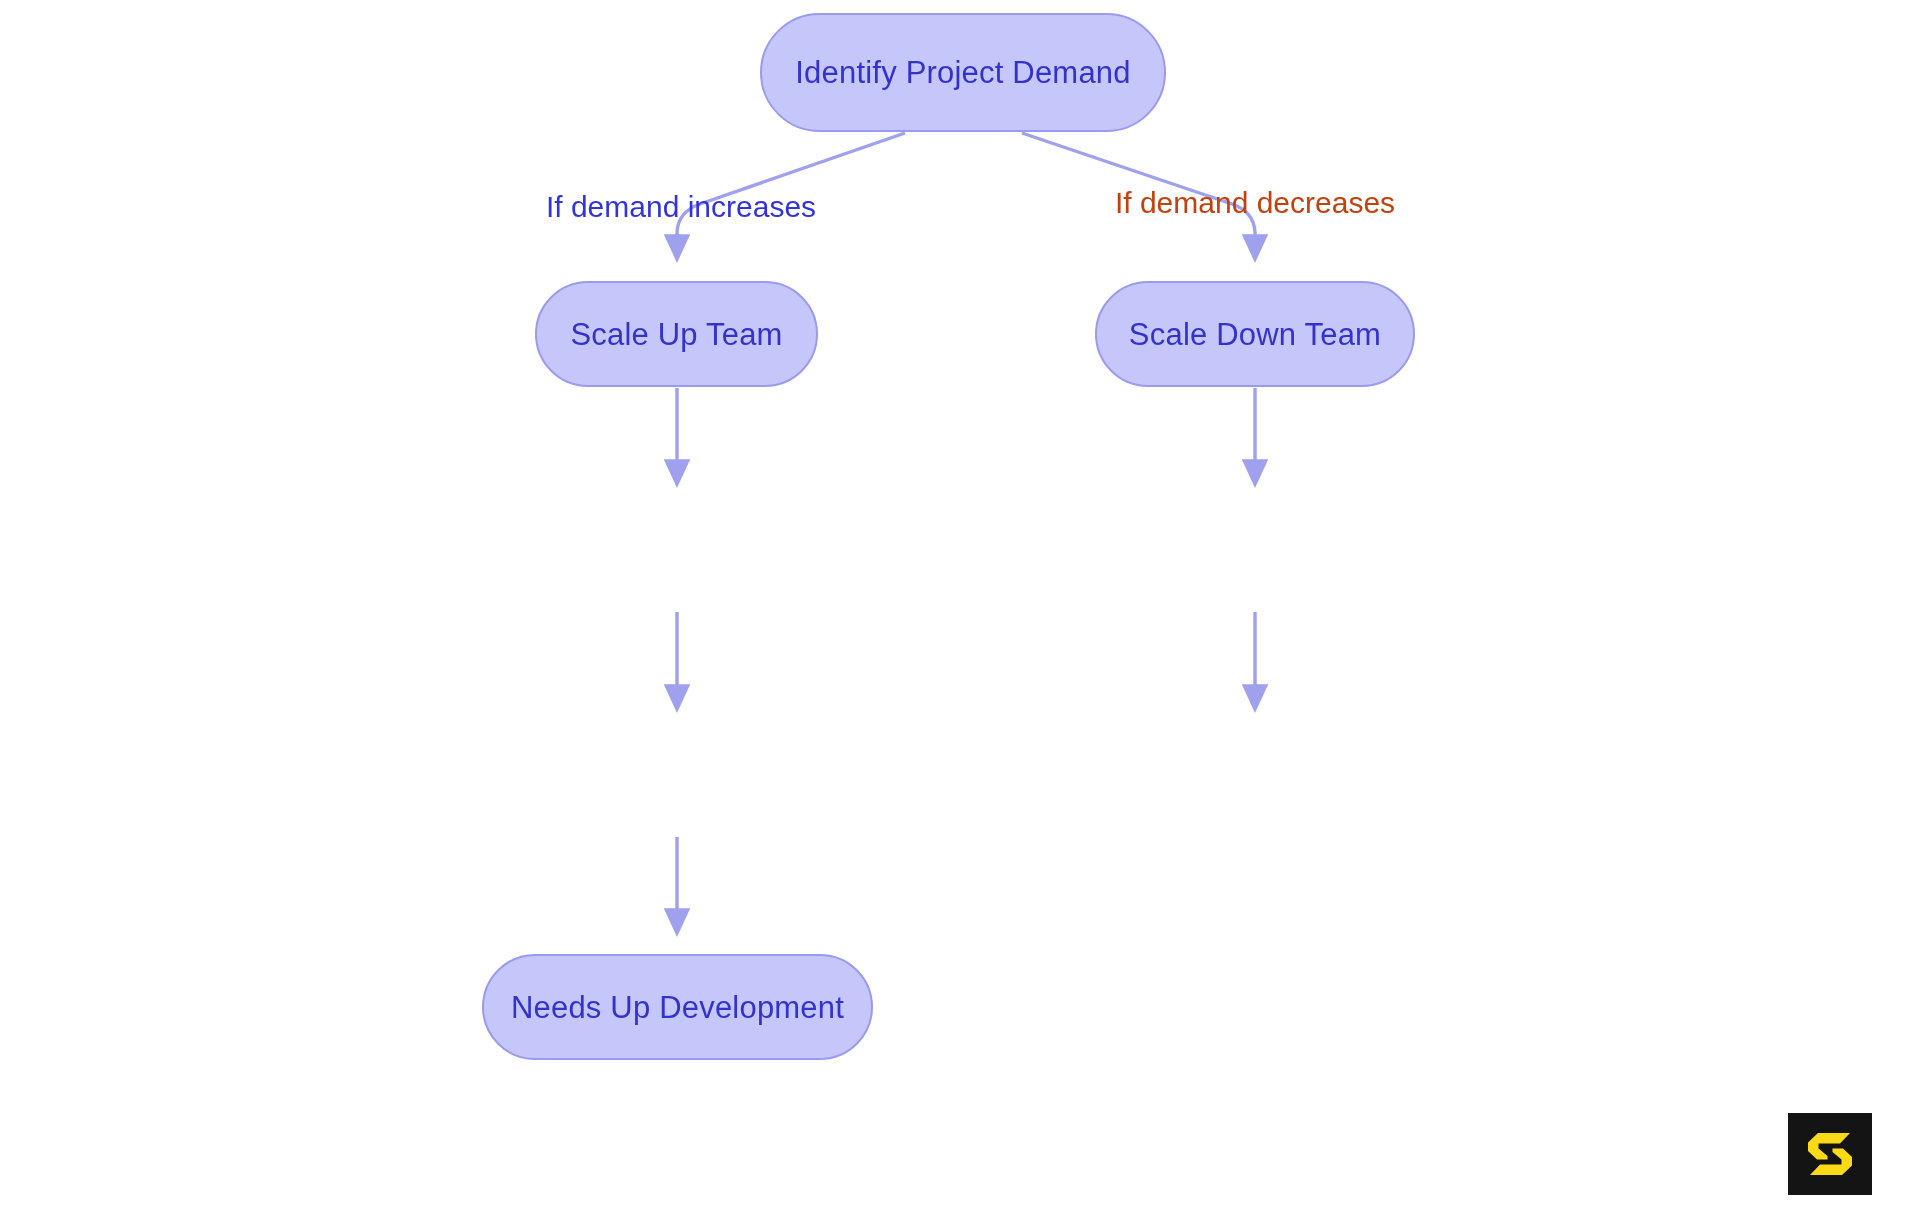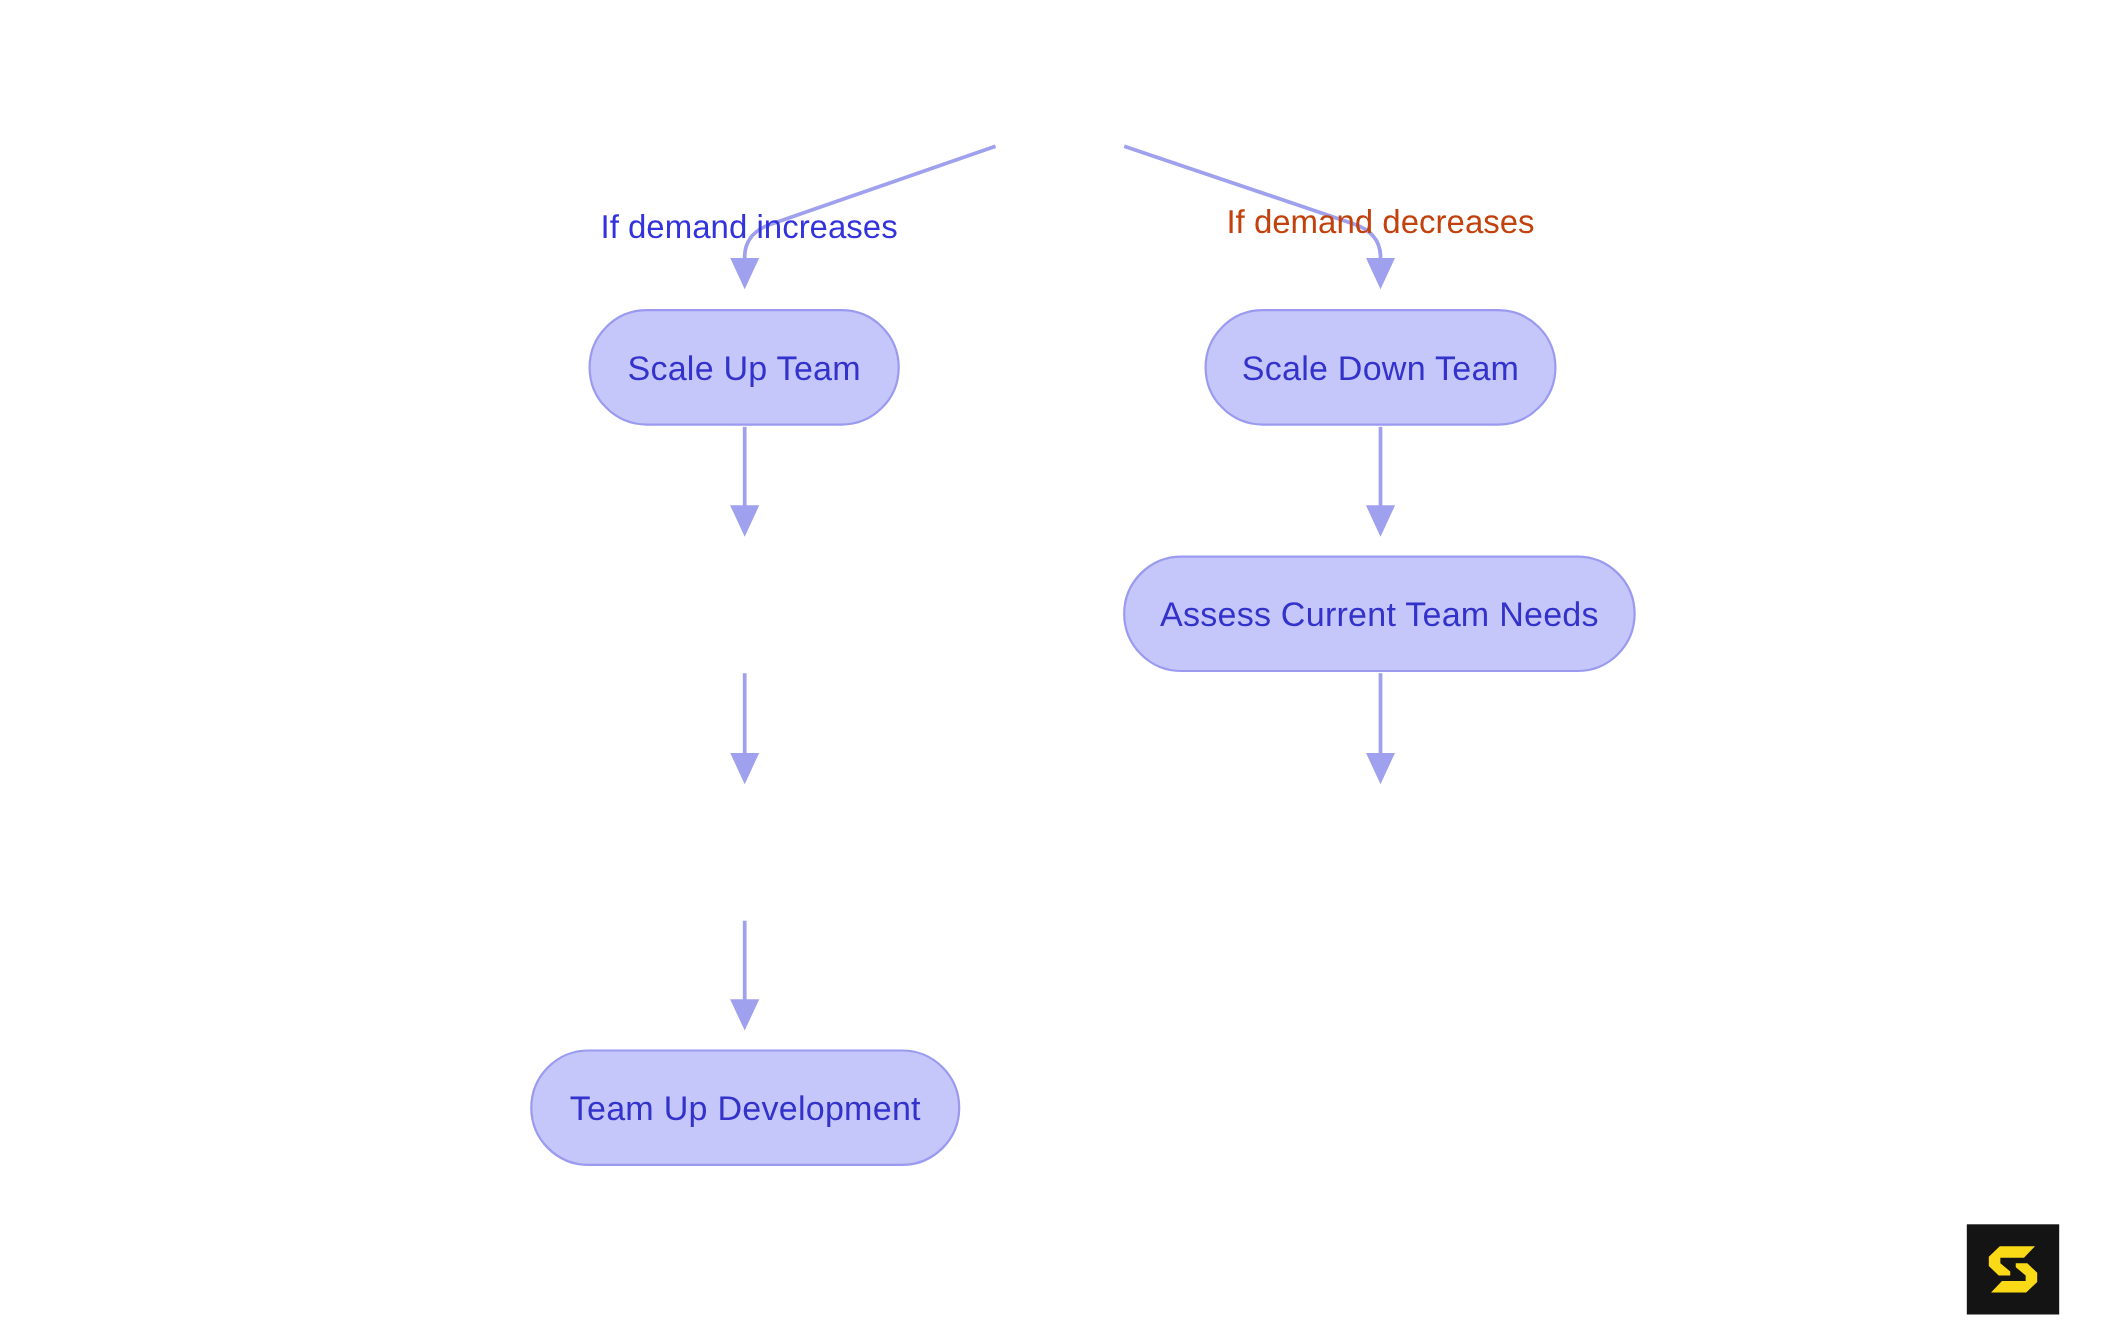--- a/index.html
+++ b/index.html
@@ -78,38 +78,38 @@
     <path d="M 1022 133 L 1232 204 Q 1254 212 1255 232 L 1255 252" fill="none" stroke="#9fa0ee" stroke-width="3.4" marker-end="url(#arrowhead)"></path>
 
     <path d="M 677 388 L 677 477" fill="none" stroke="#9fa0ee" stroke-width="3.4" marker-end="url(#arrowhead)"></path>
     <path d="M 677 612 L 677 702" fill="none" stroke="#9fa0ee" stroke-width="3.4" marker-end="url(#arrowhead)"></path>
     <path d="M 677 837 L 677 926" fill="none" stroke="#9fa0ee" stroke-width="3.4" marker-end="url(#arrowhead)"></path>
 
     <path d="M 1255 388 L 1255 477" fill="none" stroke="#9fa0ee" stroke-width="3.4" marker-end="url(#arrowhead)"></path>
     <path d="M 1255 612 L 1255 702" fill="none" stroke="#9fa0ee" stroke-width="3.4" marker-end="url(#arrowhead)"></path>
   </svg>
 
+  <div class="node" id="n0" style="left: 760px; top: 13px; width: 406px; height: 119px; background: rgb(197, 198, 249); border-color: rgb(154, 155, 240); color: rgb(51, 51, 204);">
+    <span>Identify Project Demand</span>
+  </div>
 
   <div class="node" id="n1" style="left: 535px; top: 281px; width: 283px; height: 106px; background: rgb(197, 198, 249); border-color: rgb(154, 155, 240); color: rgb(51, 51, 204);">
     <span>Scale Up Team</span>
   </div>
 
   <div class="node" id="n2" style="left: 1095px; top: 281px; width: 320px; height: 106px; background: rgb(197, 198, 249); border-color: rgb(154, 155, 240); color: rgb(51, 51, 204);">
     <span>Scale Down Team</span>
   </div>
 
 
-  <div class="node" id="n4" style="left: 1021px; top: 505px; width: 466px; height: 106px; background: rgb(197, 198, 249); border-color: rgb(154, 155, 240); color: rgb(51, 51, 204);">
-    <span>Assess Current Team Needs</span>
-  </div>
 
 
 
   <div class="node" id="n7" style="left: 482px; top: 954px; width: 391px; height: 106px; background: rgb(197, 198, 249); border-color: rgb(154, 155, 240); color: rgb(51, 51, 204);">
-    <span>Team Up Development</span>
+    <span>Needs Up Development</span>
   </div>
 
   <div class="edge-label" id="el0" style="left: 681px; top: 192px; color: rgb(51, 51, 221);">If demand increases</div>
   <div class="edge-label" id="el1" style="left: 1255px; top: 188px; color: #c2410c;">If demand decreases</div>
 
   <div id="logo">
     <svg width="52" height="50" viewBox="0 0 52 50">
       <path d="M 46 4 L 14 4 L 4 13.5 L 4 22 L 13 30.5 L 23.5 30.5 L 23.5 27 L 14.5 19.5 L 14.5 14.5 L 36 14.5 z
                M 6 46 L 38 46 L 48 36.5 L 48 28 L 39 19.5 L 28.5 19.5 L 28.5 23 L 37.5 30.5 L 37.5 35.5 L 16 35.5 z" fill="#fada16"></path>
     </svg>

